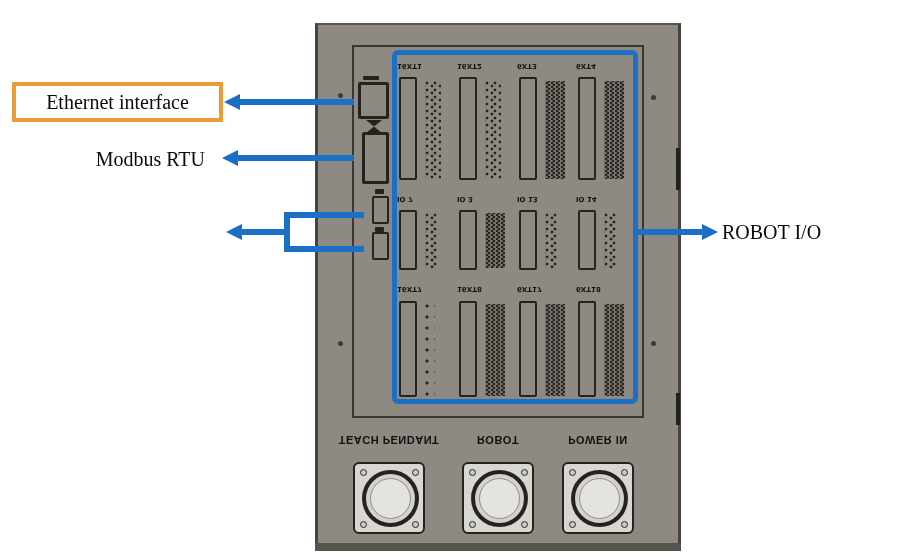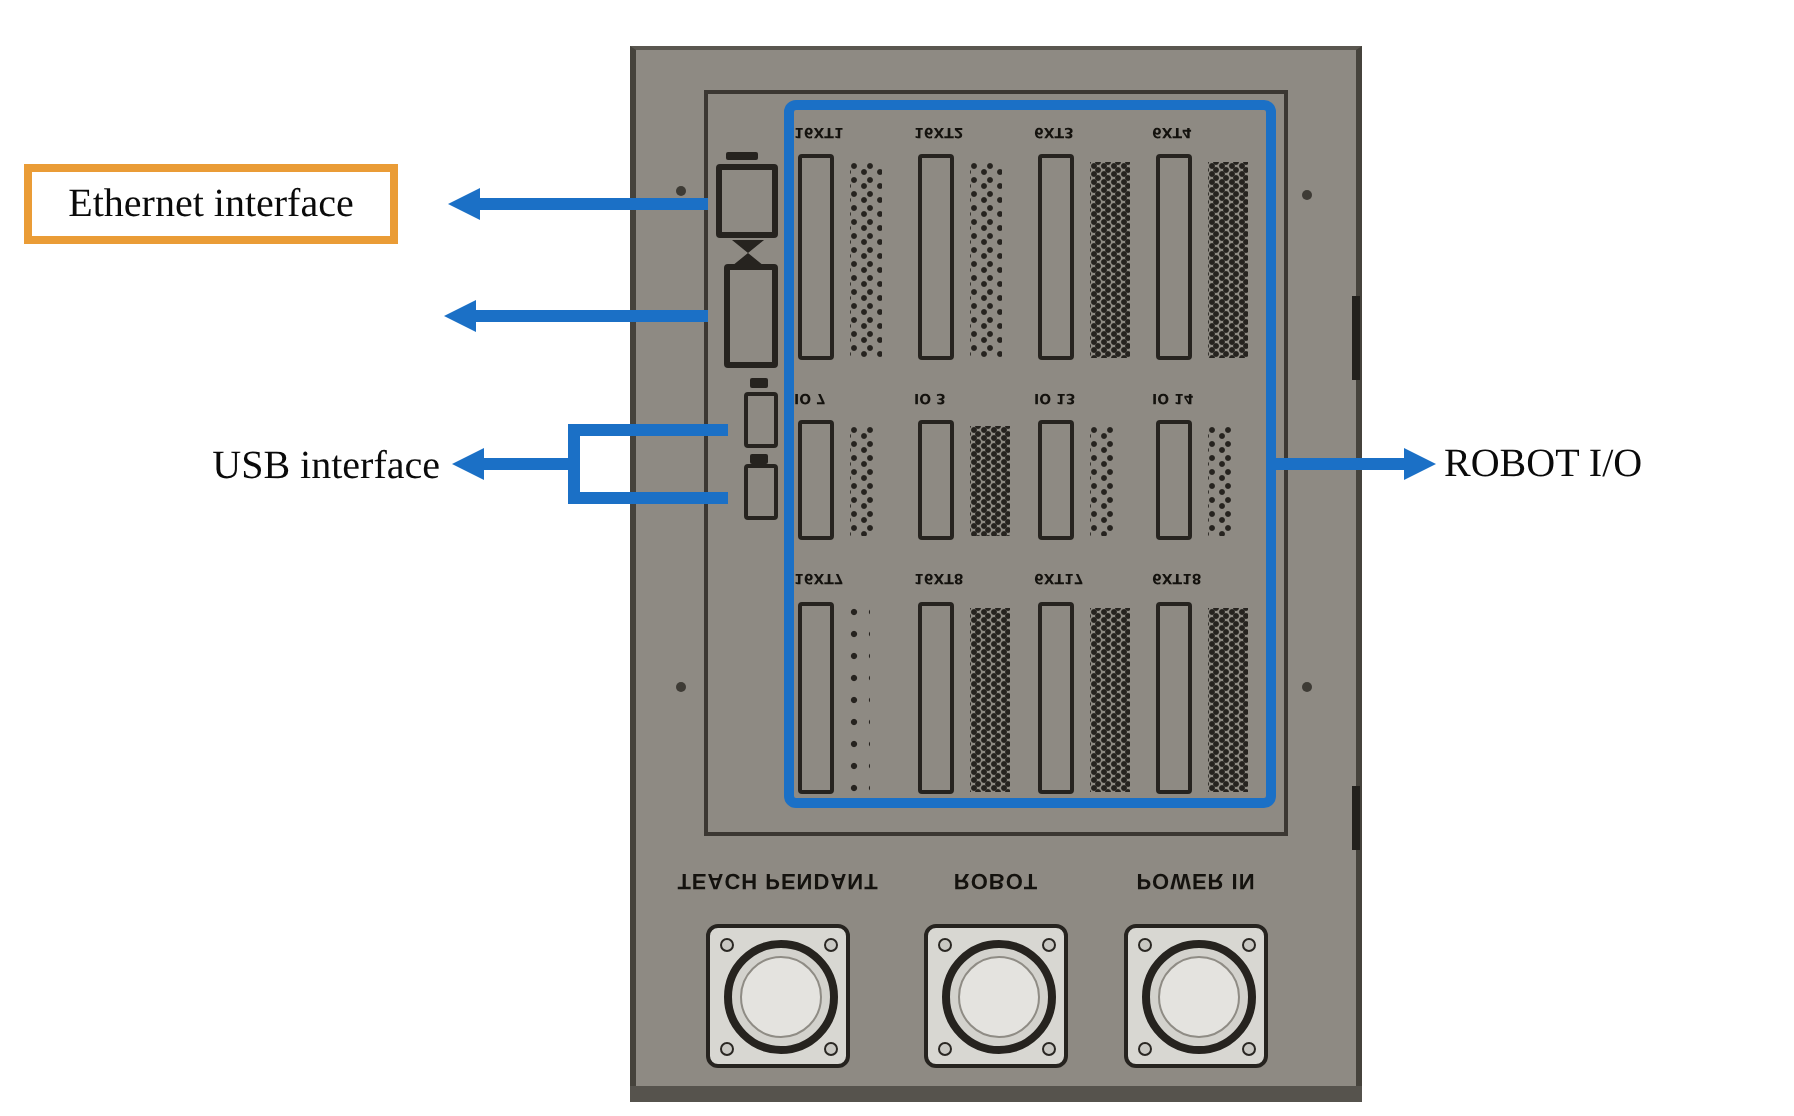--- a/index.html
+++ b/index.html
@@ -120,30 +120,30 @@
 
   <div class="abs tiny-mark" style="left:363px; top:76px; width:16px; height:4px;"></div>
   <div class="abs port-outline" style="left:358px; top:82px; width:31px; height:37px;"></div>
   <div class="abs bowtie" style="left:366px; top:120px; width:16px; height:13px;"></div>
   <div class="abs port-outline" style="left:362px; top:132px; width:27px; height:52px;"></div>
   <div class="abs tiny-mark" style="left:375px; top:189px; width:9px; height:5px;"></div>
   <div class="abs port-outline thin" style="left:372px; top:196px; width:17px; height:28px;"></div>
   <div class="abs tiny-mark" style="left:375px; top:227px; width:9px; height:5px;"></div>
   <div class="abs port-outline thin" style="left:372px; top:232px; width:17px; height:28px;"></div>
 
-  <div class="abs highlight-box" style="left:12px; top:82px; width:187px; height:40px;">
+  <div class="abs highlight-box" style="left:12px; top:82px; width:211px; height:40px;">
     <span class="callout-label">Ethernet interface</span>
   </div>
   <div class="abs ah-left" style="left:224px; top:94px;"></div>
   <div class="abs arrow-line" style="left:240px; top:99px; width:114px; height:6px;"></div>
 
+  <div class="abs callout-label" style="left:40px; top:147px; width:165px; text-align:right;">Modbus RTU</div>
   <div class="abs ah-left" style="left:222px; top:150px;"></div>
   <div class="abs arrow-line" style="left:238px; top:155px; width:116px; height:6px;"></div>
 
-  <div class="abs callout-label" style="left:40px; top:221px; width:180px; text-align:right;">USB interface</div>
   <div class="abs ah-left" style="left:226px; top:224px;"></div>
   <div class="abs arrow-line" style="left:242px; top:229px; width:46px; height:6px;"></div>
   <div class="abs arrow-line" style="left:284px; top:212px; width:6px; height:40px;"></div>
   <div class="abs arrow-line" style="left:288px; top:212px; width:76px; height:6px;"></div>
   <div class="abs arrow-line" style="left:288px; top:246px; width:76px; height:6px;"></div>
 
   <div class="abs arrow-line" style="left:638px; top:229px; width:64px; height:6px;"></div>
   <div class="abs ah-right" style="left:702px; top:224px;"></div>
   <div class="abs callout-label" style="left:722px; top:220px;">ROBOT I/O</div>
 

